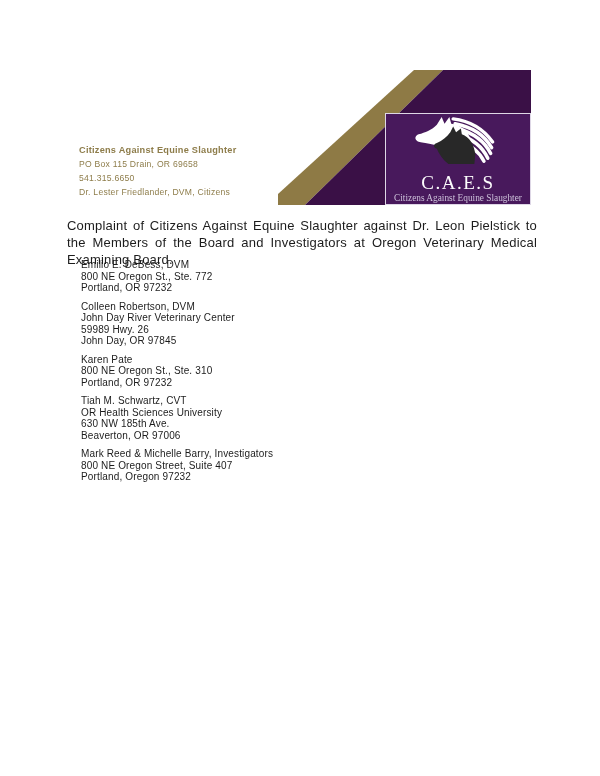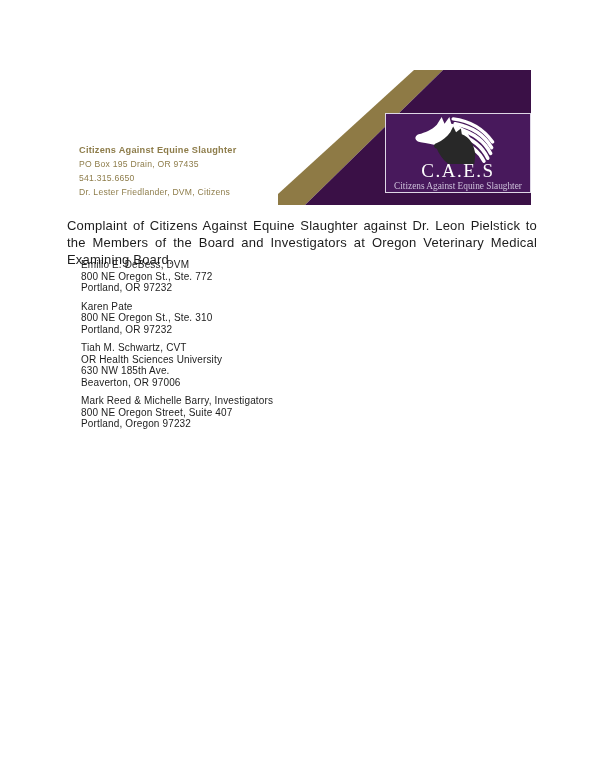--- a/index.html
+++ b/index.html
@@ -35,21 +35,21 @@
     position: absolute; inset: 0; background: var(--gold);
     clip-path: polygon(136px 0, 165px 0, 27px 135px, 0px 135px, 0px 124px);
   }
   .banner .purple-field {
     position: absolute; inset: 0; background: var(--banner-purple);
     clip-path: polygon(165px 0, 253px 0, 253px 135px, 27px 135px);
   }
 
   
   .logo-box {
-    position: absolute; left: 385px; top: 113px; width: 146px; height: 80px;
+    position: absolute; left: 385px; top: 113px; width: 146px; height: 92px;
     background: var(--logo-purple);
     border: 1px solid var(--logo-border);
     box-sizing: border-box;
   }
   .logo-horses { position: absolute; top: 2px; left: 50%; transform: translateX(-50%); }
   .logo-acronym {
     position: absolute; bottom: 12px; left: 0; width: 100%;
     text-align: center; color: #fdfdfd;
     font-family: "Liberation Serif", serif;
     font-size: 19px; line-height: 19px; letter-spacing: 1.5px;
@@ -99,31 +99,35 @@
 
     <path d="M34,34 C30,33 30,29 34,28 C40,26 44,22 48,17 L51,11 L54,17 L59,13 L60,19
              C68,22 73,30 74,40 L73,50 L46,50 C40,45 36,39 34,34 Z" fill="#282828"></path>
   </svg>
   <div class="logo-acronym">C.A.E.S</div>
   <div class="logo-tagline">Citizens Against Equine Slaughter</div>
 </div>
 
 <div class="letterhead">
   <div class="org">Citizens Against Equine Slaughter</div>
-  <div>PO Box 195 Drain, OR 97435</div>
+  <div>PO Box 115 Drain, OR 69658</div>
   <div>541.315.6650</div>
   <div>Dr. Lester Friedlander, DVM, Citizens</div>
 </div>
 
 <div class="doc-title">Complaint of Citizens Against Equine Slaughter against Dr. Leon Pielstick to the Members of the Board and Investigators at Oregon Veterinary Medical Examining Board.</div>
 
 <div class="recipients">
   <p class="addr">Emilio E. DeBess, DVM
 800 NE Oregon St., Ste. 772
 Portland, OR 97232</p>
+  <p class="addr">Colleen Robertson, DVM
+John Day River Veterinary Center
+59989 Hwy. 26
+John Day, OR 97845</p>
   <p class="addr">Karen Pate
 800 NE Oregon St., Ste. 310
 Portland, OR 97232</p>
   <p class="addr">Tiah M. Schwartz, CVT
 OR Health Sciences University
 630 NW 185th Ave.
 Beaverton, OR 97006</p>
   <p class="addr">Mark Reed &amp; Michelle Barry, Investigators
 800 NE Oregon Street, Suite 407
 Portland, Oregon 97232</p>

